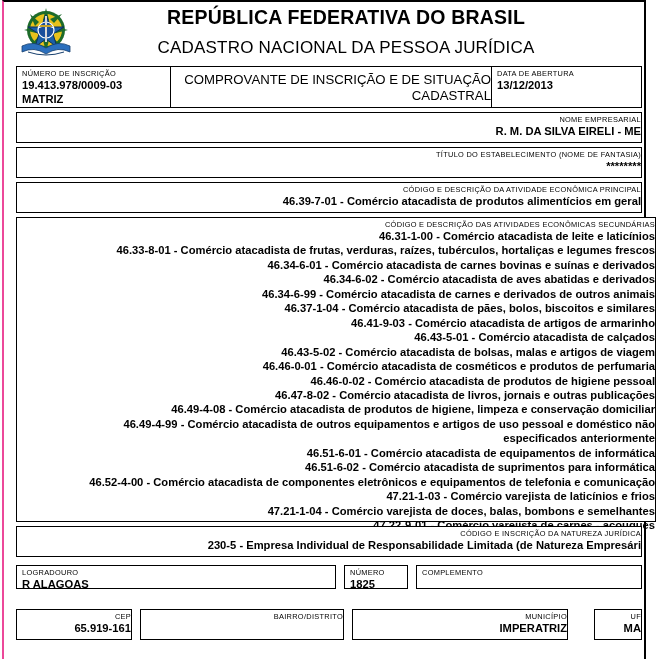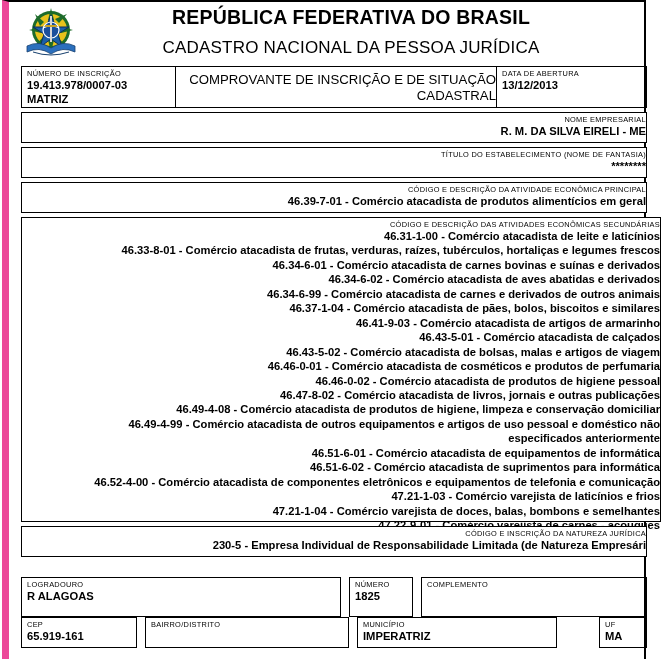--- a/index.html
+++ b/index.html
@@ -15,21 +15,21 @@
     overflow: hidden;
   }
 
   
   .page {
     position: absolute;
     left: 2px;
     top: 0px;
     width: 644px;
     height: 659px;
-    border-left: 7px solid #ec4899;
+    border-left: 2px solid #ec4899;
     border-right: 2px solid #000;
     border-top: 2px solid #000;
     box-sizing: border-box;
   }
 
   .inner {
     position: absolute;
     left: 12px;
     top: 0px;
     width: 626px;
@@ -137,35 +137,35 @@
     line-height: 14.45px;
     white-space: nowrap;
   }
 
   
   .arow {
     position: relative;
     height: 40px;
     margin-top: 4px;
   }
-  .arow .cell { position: absolute; top: 16px; height: 40px; border: 1.6px solid #000; box-sizing: border-box; }
+  .arow .cell { position: absolute; top: 4px; height: 24px; border: 1.6px solid #000; box-sizing: border-box; }
   .cell-logr { left: 0px; width: 320px; }
   .cell-num  { left: 328px; width: 64px; }
   .cell-comp2{ left: 400px; width: 226px; }
 
   
   .arow2 {
     position: relative;
     height: 31px;
     margin-top: 4px;
   }
-  .arow2 .cell { position: absolute; top: 12px; height: 31px; border: 1.6px solid #000; box-sizing: border-box; }
+  .arow2 .cell { position: absolute; top: 4px; height: 31px; border: 1.6px solid #000; box-sizing: border-box; text-align: right; }
   .cell-cep   { left: 0px;   width: 116px; }
   .cell-bairro{ left: 124px; width: 204px; }
-  .cell-mun   { left: 336px; width: 200px; }
+  .cell-mun   { left: 336px; width: 216px; }
   .cell-uf    { left: 578px; width: 48px; }
 </style>
 </head>
 <body>
 
 <div class="page">
   <div class="inner">
 
     <div class="header">
       <div class="brasao">
@@ -202,21 +202,21 @@
       </div>
       <div class="title-wrap">
         <div class="title-main">REPÚBLICA FEDERATIVA DO BRASIL</div>
         <div class="title-sub">CADASTRO NACIONAL DA PESSOA JURÍDICA</div>
       </div>
     </div>
 
     <div class="hrow">
       <div class="cell cell-insc">
         <div class="lbl">NÚMERO DE INSCRIÇÃO</div>
-        <div class="val">19.413.978/0007-03</div>
+        <div class="val">19.413.978/0009-03</div>
         <div class="val">MATRIZ</div>
       </div>
       <div class="cell cell-comp">
         <div class="comp-text">COMPROVANTE DE INSCRIÇÃO E DE SITUAÇÃO CADASTRAL</div>
       </div>
       <div class="cell cell-data">
         <div class="lbl">DATA DE ABERTURA</div>
         <div class="val">13/12/2013</div>
       </div>
     </div>

